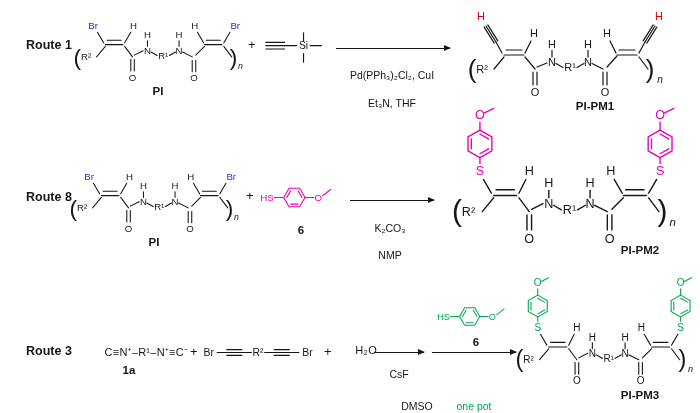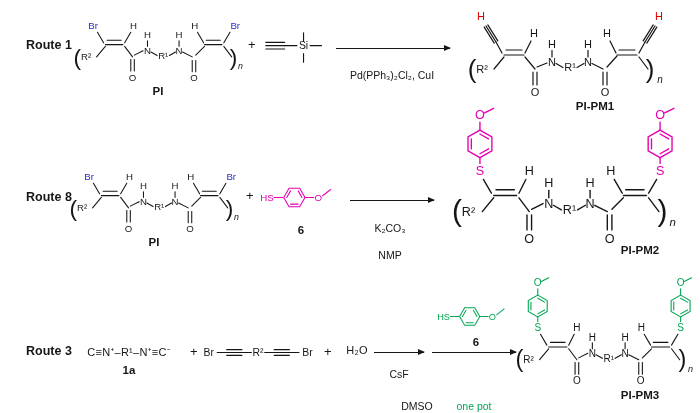--- a/index.html
+++ b/index.html
@@ -3,21 +3,21 @@
 <meta charset="utf-8">
 <style>
   html,body{margin:0;padding:0;background:#fff;}
   #canvas{position:relative;width:700px;height:413px;background:#fff;
           font-family:"Liberation Sans",sans-serif;color:#161616;overflow:hidden;}
   .abs{position:absolute;}
   .route-label{font-weight:bold;font-size:12.5px;white-space:nowrap;}
   .slabel{font-weight:bold;font-size:11.5px;text-align:center;white-space:nowrap;}
   .cond{font-size:10.5px;text-align:center;line-height:1.1;white-space:nowrap;margin-top:44px;}
   .plus{font-size:13px;}
-  .formula{font-size:11px;text-align:center;letter-spacing:.3px;white-space:nowrap;}
+  .formula{font-size:11px;text-align:right;letter-spacing:.3px;white-space:nowrap;}
   .arrow{height:0;border-top:1.4px solid var(--bond,#161616);}
   .arrow::after{content:"";position:absolute;right:-1px;top:-4.1px;width:0;height:0;
     border-left:7px solid var(--bond,#161616);border-top:3.4px solid transparent;border-bottom:3.4px solid transparent;}
   .green-text{color:var(--green,#00a651);}
   svg text{font-family:"Liberation Sans",sans-serif;font-size:11px;fill:var(--bond,#161616);text-anchor:middle;}
   svg line,svg polygon{stroke:var(--bond,#161616);stroke-width:1.2;fill:none;stroke-linecap:round;}
   svg .paren{font-size:26px;}
   svg .sub{font-size:10px;font-style:italic;}
   svg .bluet{fill:var(--blue,#2a2ad0);}
   svg .redt{fill:var(--red,#e00000);}
@@ -86,20 +86,21 @@
       <line x1="23" y1="17.5" x2="36" y2="17.5"></line>
       <line x1="43" y1="13" x2="43" y2="4"></line>
       <line x1="50" y1="17.5" x2="62" y2="17.5"></line>
       <line x1="43" y1="26" x2="43" y2="35"></line>
     </g>
     <text x="43" y="21.5">Si</text>
   </svg>
 
   <div class="abs cond" style="left:326px;top:26px;width:132px;">Pd(PPh₃)₂Cl₂, CuI</div>
   <div class="abs arrow" style="left:336px;top:48px;width:114px;"></div>
+  <div class="abs cond" style="left:326px;top:54px;width:132px;">Et₃N, THF</div>
 
   <svg class="abs" style="left:458px;top:5px;" width="212" height="98" viewBox="0 0 212 98">
     <g>
       <line x1="36" y1="64" x2="46" y2="52"></line>
       <line x1="46" y1="50" x2="66" y2="50"></line>
         <line x1="48" y1="45" x2="64" y2="45"></line>
       <line x1="44" y1="48" x2="38" y2="37"></line>
       <line x1="38" y1="37" x2="28" y2="21"></line>
         <line x1="39.8" y1="35.9" x2="29.8" y2="19.9"></line>
         <line x1="36.2" y1="38.1" x2="26.2" y2="22.1"></line>

